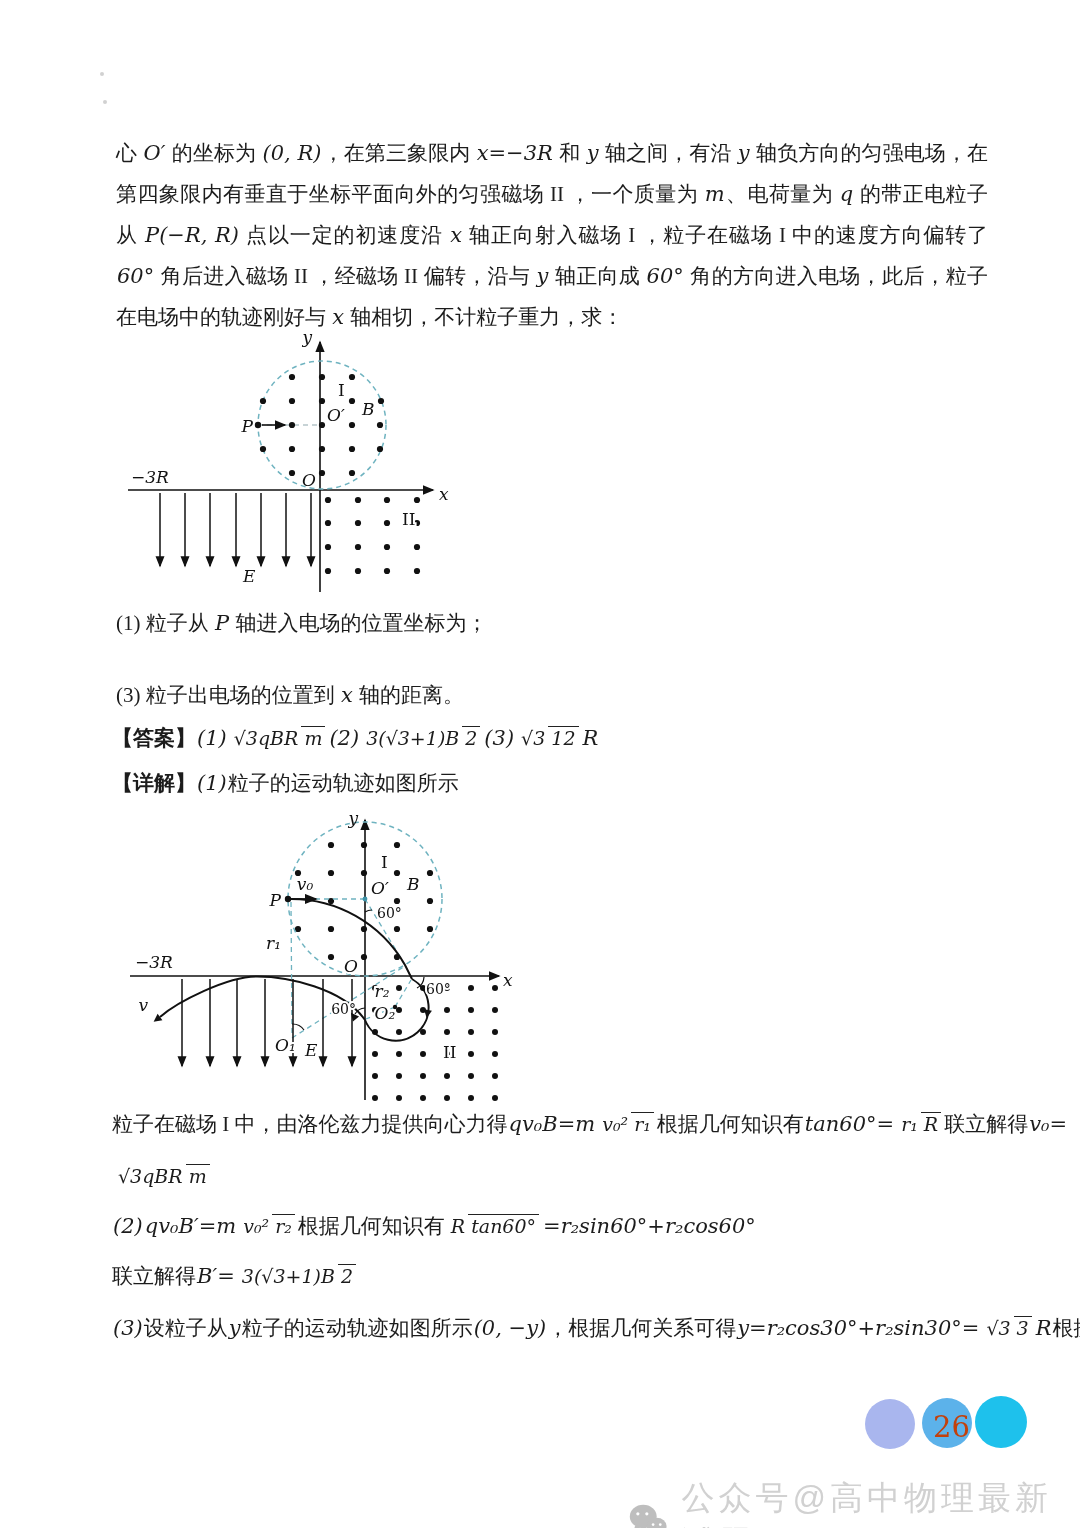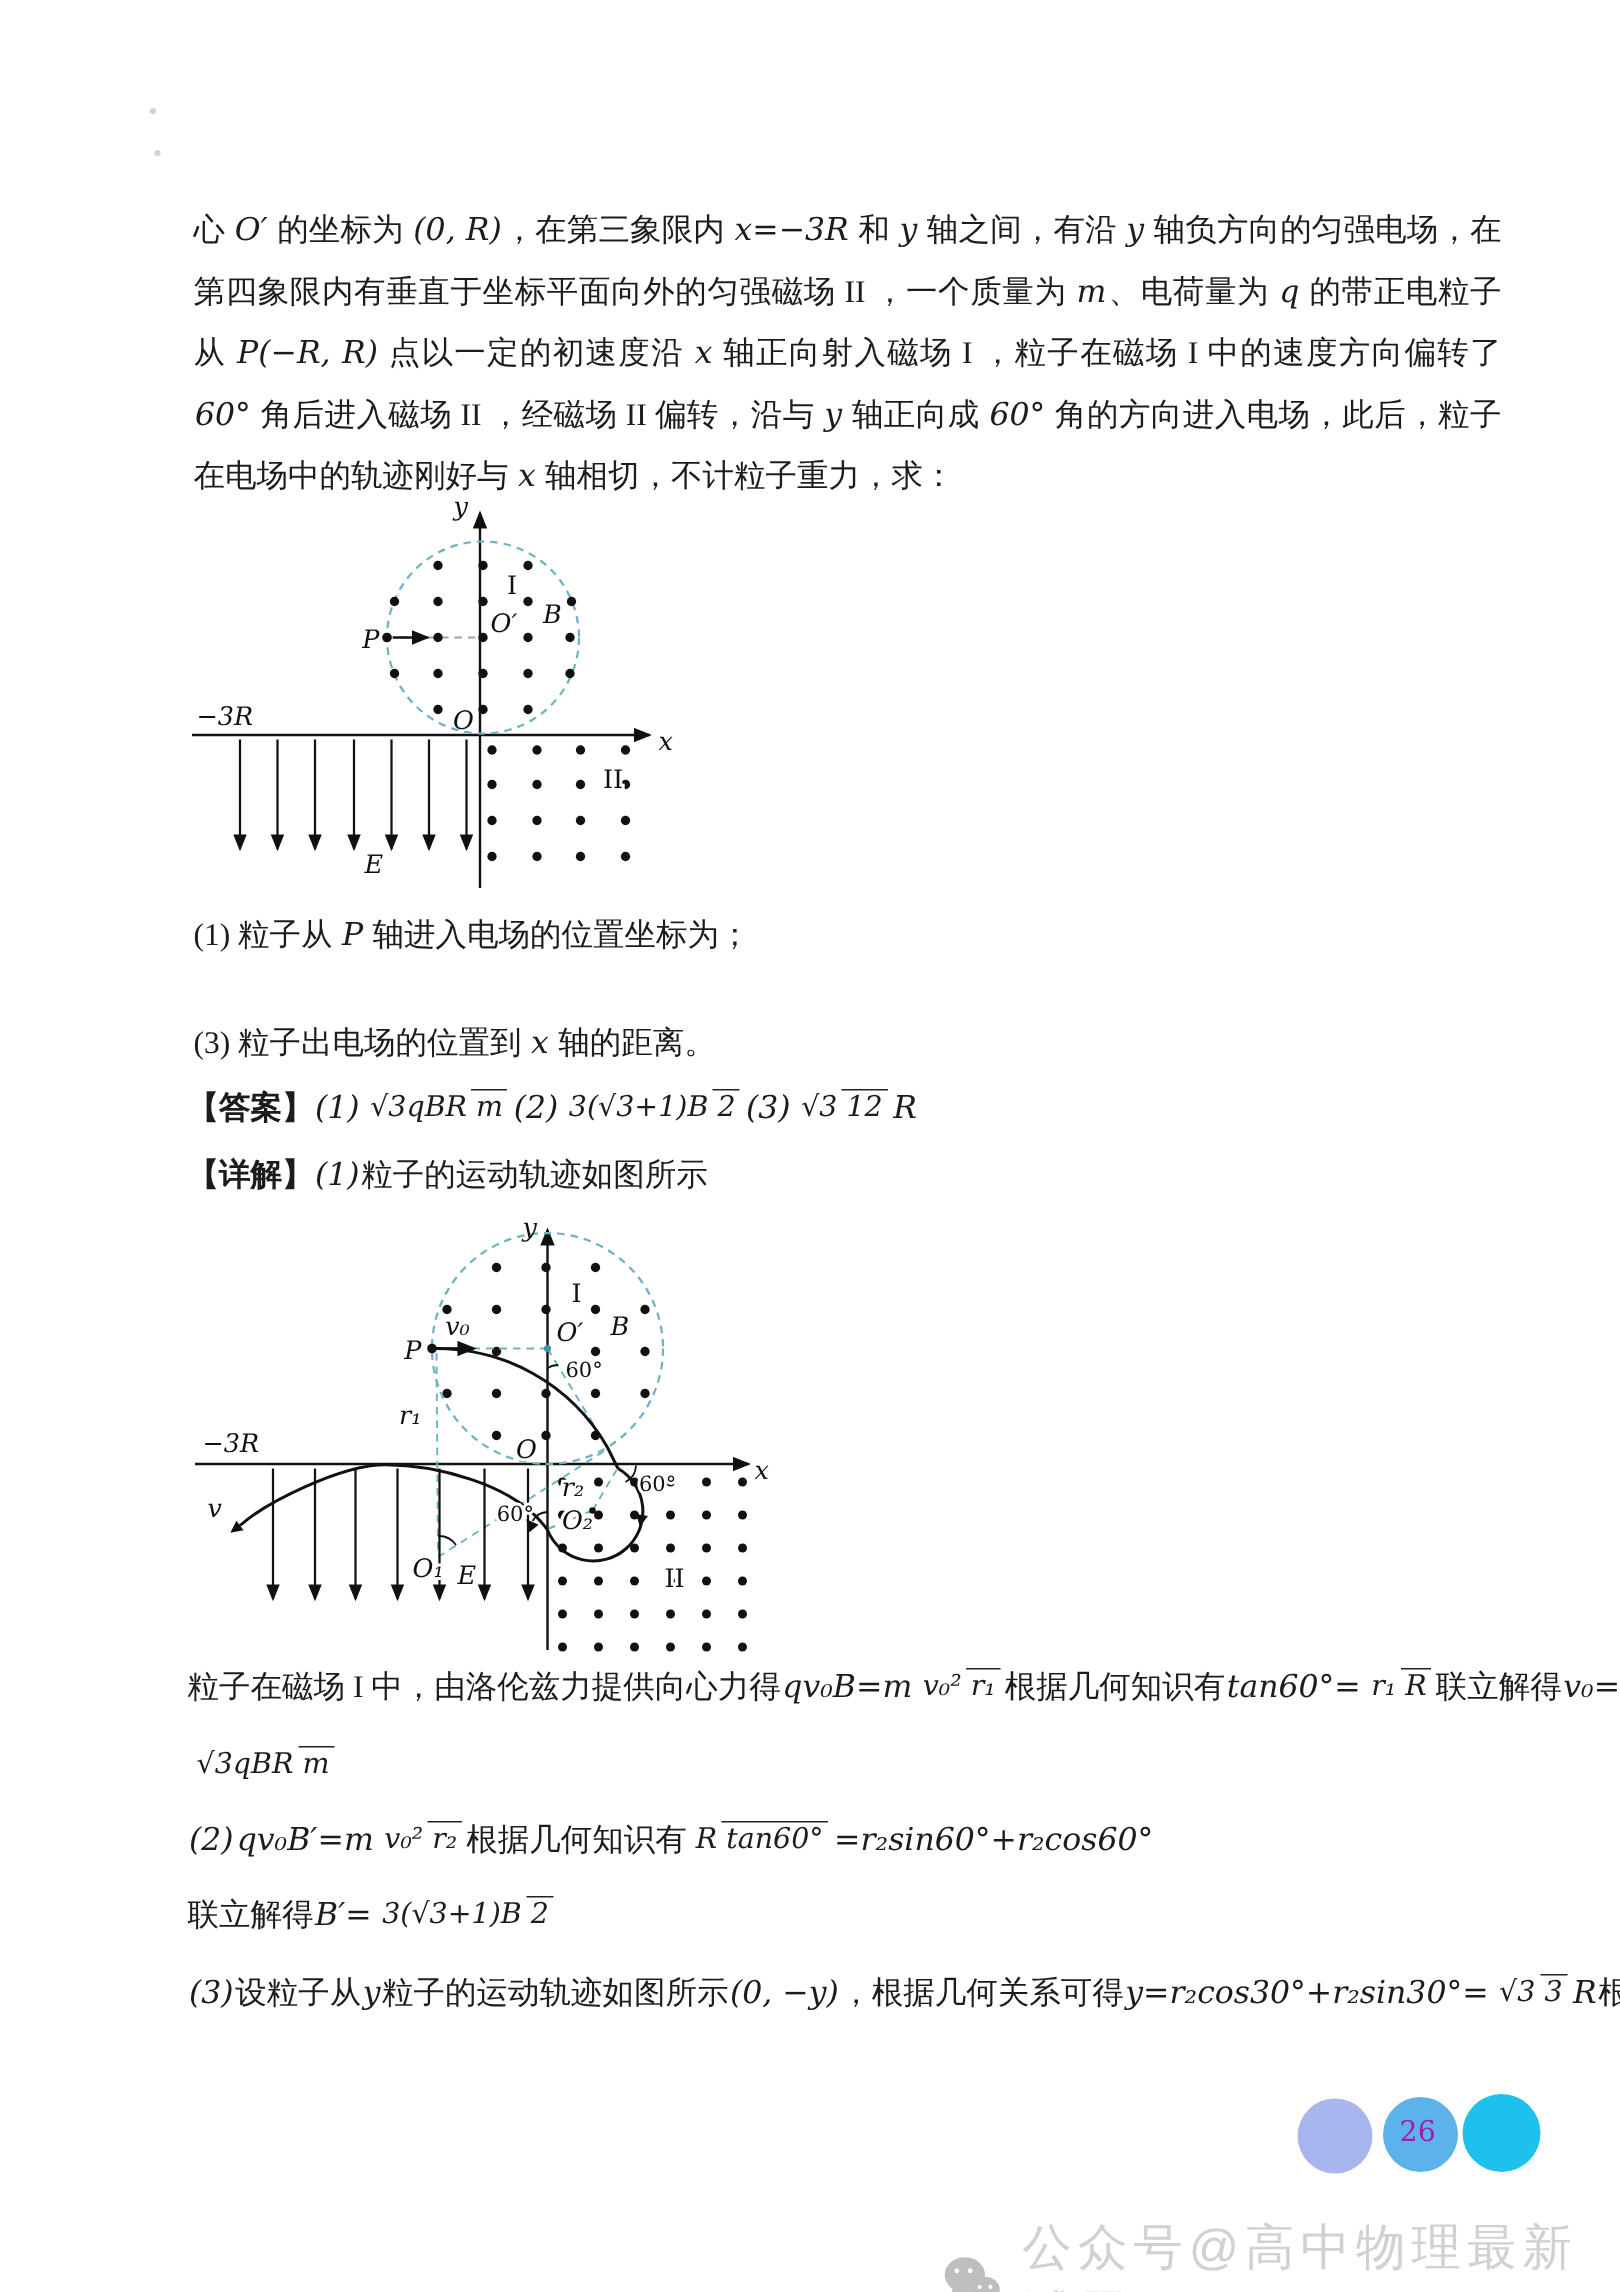--- a/index.html
+++ b/index.html
@@ -1,36 +1,36 @@
 <!DOCTYPE html>
 <html><head>
 <meta charset="utf-8">
 <style>
   html,body{margin:0;padding:0;background:#e9e9e9;}
   .page{position:relative;width:1080px;height:1528px;background:#ffffff;overflow:hidden;
         font-family:"Liberation Serif","DejaVu Serif",serif;color:#1a1a1a;}
   .speck{position:absolute;width:4px;height:4px;border-radius:50%;background:#9a9a9a;opacity:.45;}
-  .tblock{position:absolute;font-size:21px;color:#1c1c1c;margin-left:13px;}
+  .tblock{position:absolute;font-size:21px;color:#1c1c1c;}
   .para{left:116px;top:133px;width:872px;line-height:41px;text-align:justify;text-justify:inter-ideograph;}
   .qline{left:116px;width:872px;line-height:36px;}
   .fline{left:112px;width:940px;display:flex;align-items:center;white-space:nowrap;}
   .mi{font-family:"DejaVu Serif",serif;font-style:italic;padding:0 1px;}
   .tx{}
   .bd{font-weight:600;}
   .frac{display:inline-flex;flex-direction:row;align-items:center;vertical-align:middle;
         margin:0 3px;font-family:"DejaVu Serif",serif;font-style:italic;line-height:1.18;font-size:19px;}
   .frac .den{border-top:1.4px solid #222;padding:0 3px;}
   .frac .num{padding:0 3px;}
   .fig{position:absolute;}
   .fig text{font-family:"DejaVu Serif",serif;font-size:17px;fill:#111;}
   .fig text.it{font-style:italic;}
   .fig text.deg{font-size:14px;}
   .fig text.halo{paint-order:stroke;stroke:#fff;stroke-width:4px;}
   .footer-circle{position:absolute;border-radius:50%;}
-  .pageno{position:absolute;font-family:"DejaVu Serif",serif;font-size:19px;color:#a21caf;}
+  .pageno{position:absolute;font-family:"DejaVu Serif",serif;font-size:29px;color:#c2410c;}
   .wm{position:absolute;left:628px;top:1476px;display:flex;align-items:center;gap:14px;opacity:.85;}
   .wm-text{font-size:33px;color:#c9c9c9;letter-spacing:4px;font-family:"Liberation Sans",sans-serif;
            text-shadow:1px 1px 0 #ffffff;}
 </style>
 </head>
 <body>
 
 <div class="page">
 
   <div class="speck" style="left:100px;top:72px;"></div>

